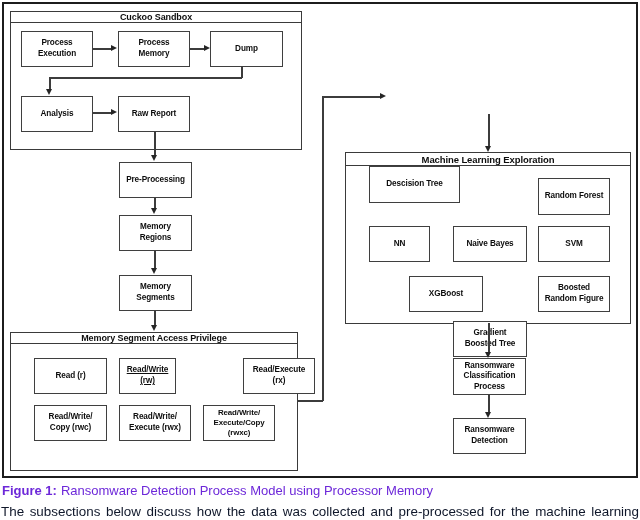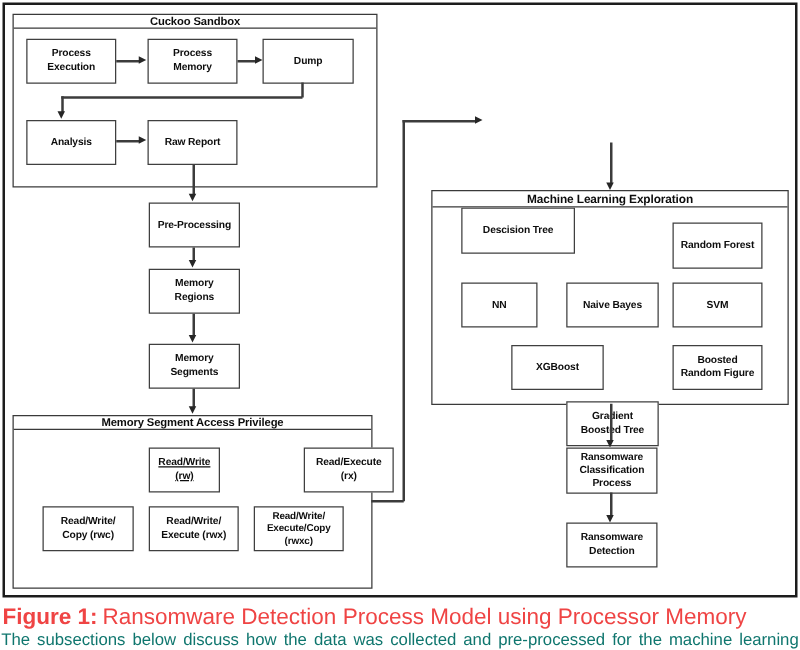--- a/index.html
+++ b/index.html
@@ -14,24 +14,24 @@
   .node { position:absolute; border:1.4px solid #3f3f3f; background:#fff;
           display:flex; align-items:center; justify-content:center; text-align:center;
           font-size:8.2px; font-weight:bold; color:#0d0d0d; line-height:1.3;
           white-space:pre-line; box-sizing:border-box; padding:1px; letter-spacing:-0.1px; }
   .hline { position:absolute; height:1.5px; background:#3c3c3c; }
   .vline { position:absolute; width:1.5px; background:#3c3c3c; }
   .ar { position:absolute; width:0; height:0; border-top:3.5px solid transparent;
         border-bottom:3.5px solid transparent; border-left:6.5px solid #262626; }
   .ad { position:absolute; width:0; height:0; border-left:3.5px solid transparent;
         border-right:3.5px solid transparent; border-top:6.5px solid #262626; }
-  .caption { position:absolute; left:2px; top:483px; font-size:18px; color:#ef4444; white-space:nowrap; }
+  .caption { position:absolute; left:2px; top:483px; font-size:13px; color:#6d28d9; white-space:nowrap; }
   .caption .cap-label { font-weight:bold; }
   .caption .cap-text { margin-left:4px; }
-  .bodytext { position:absolute; left:1px; top:503px; width:638px; font-size:13.4px; color:#0f766e;
+  .bodytext { position:absolute; left:1px; top:503px; width:638px; font-size:13.4px; color:#0f172a;
               text-align:justify; text-align-last:justify; line-height:1.3; }
 </style>
 </head>
 <body>
 
 <div class="stage">
 
   <div class="fig-border"></div>
 
   <div class="container" style="left:10px; top:11px; width:292px; height:139px;">
@@ -66,20 +66,21 @@
   <div class="vline" style="left:154px; top:251px; height:18px;"></div>
   <div class="ad" style="left:151px; top:268px;"></div>
   <div class="node" style="left:119px; top:275px; width:73px; height:36px;">Memory
 Segments</div>
   <div class="vline" style="left:154px; top:311px; height:15px;"></div>
   <div class="ad" style="left:151px; top:325px;"></div>
 
   <div class="container" style="left:10px; top:332px; width:288px; height:139px;">
     <div class="ctitle" style="height:11px;text-align:center;">Memory Segment Access Privilege</div>
   </div>
+  <div class="node" style="left:34px; top:358px; width:73px; height:36px;">Read (r)</div>
   <div class="node" style="left:119px; top:358px; width:57px; height:36px;text-decoration:underline;">Read/Write (rw)</div>
   <div class="node" style="left:203px; top:358px; width:72px; height:36px;margin-left:40px;">Read/Execute
 (rx)</div>
   <div class="node" style="left:34px; top:405px; width:73px; height:36px;">Read/Write/
 Copy (rwc)</div>
   <div class="node" style="left:119px; top:405px; width:72px; height:36px;">Read/Write/
 Execute (rwx)</div>
   <div class="node" style="left:203px; top:405px; width:72px; height:36px; font-size:7.9px;">Read/Write/
 Execute/Copy
 (rwxc)</div>

